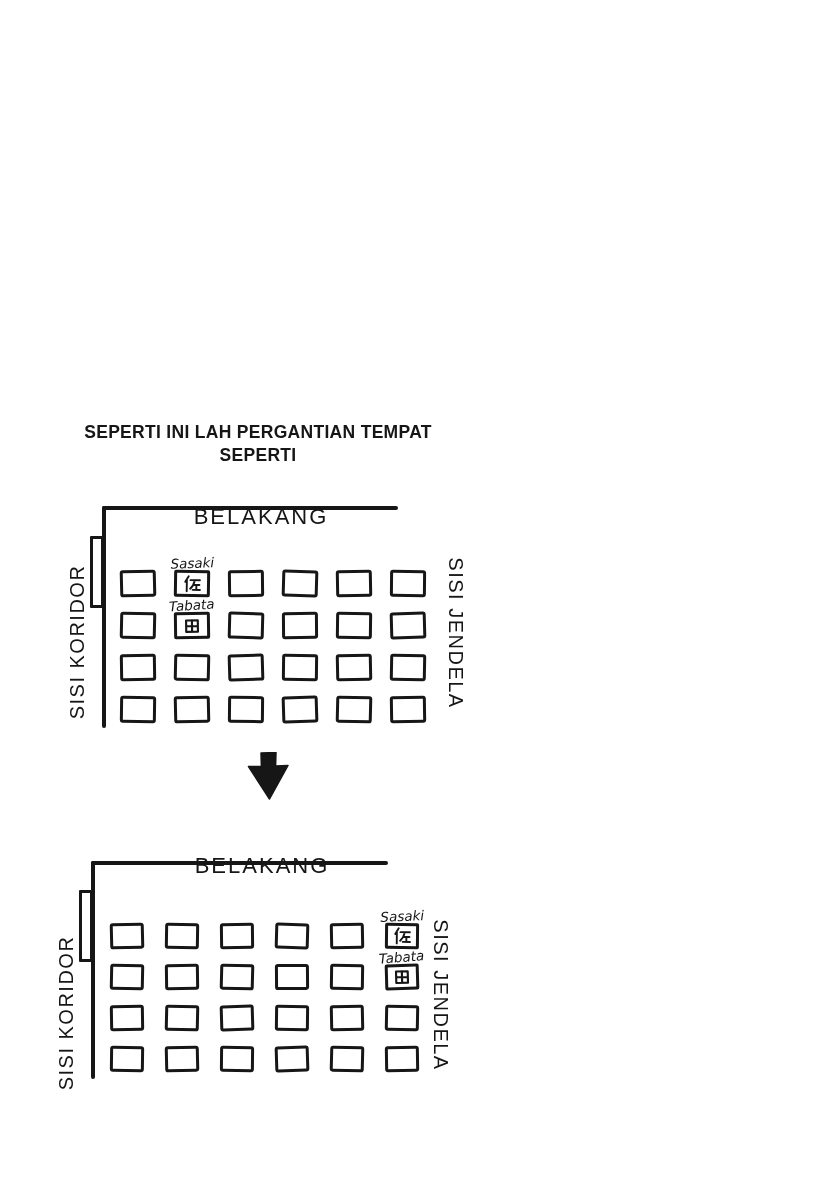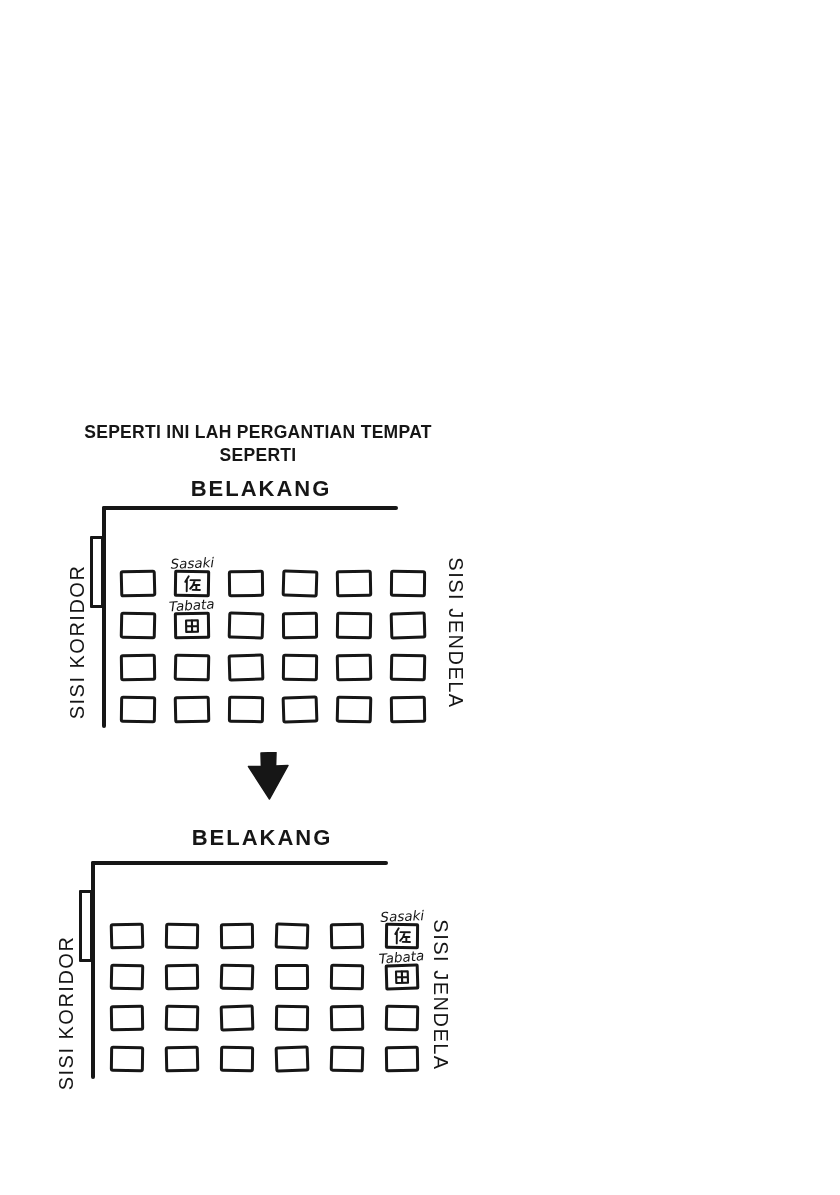--- a/index.html
+++ b/index.html
@@ -30,23 +30,24 @@
   }
   
   .diagram { position: absolute; }
   .d1 { left: 0; top: 470px; width: 520px; height: 270px; }
   .d2 { left: 0; top: 818px; width: 520px; height: 275px; }
 
   .back-label {
     position: absolute;
     transform: translateX(-50%);
     font-size: 22px;
-    font-weight: 700;
+    font-weight: 400;
     letter-spacing: 2px;
     white-space: nowrap;
+    margin-top: 28px;
   }
   .d1 .back-label { left: 261px; top: 6px; }
   .d2 .back-label { left: 262px; top: 7px; }
 
   .wall { position: absolute; background: #161616; border-radius: 2px; }
   .d1 .wall-top  { left: 102px; top: 36px; width: 296px; height: 4px; }
   .d1 .wall-left { left: 102px; top: 36px; width: 4px;  height: 222px; }
   .d2 .wall-top  { left: 91px;  top: 43px; width: 297px; height: 4px; }
   .d2 .wall-left { left: 91px;  top: 43px; width: 4px;  height: 218px; }
 

